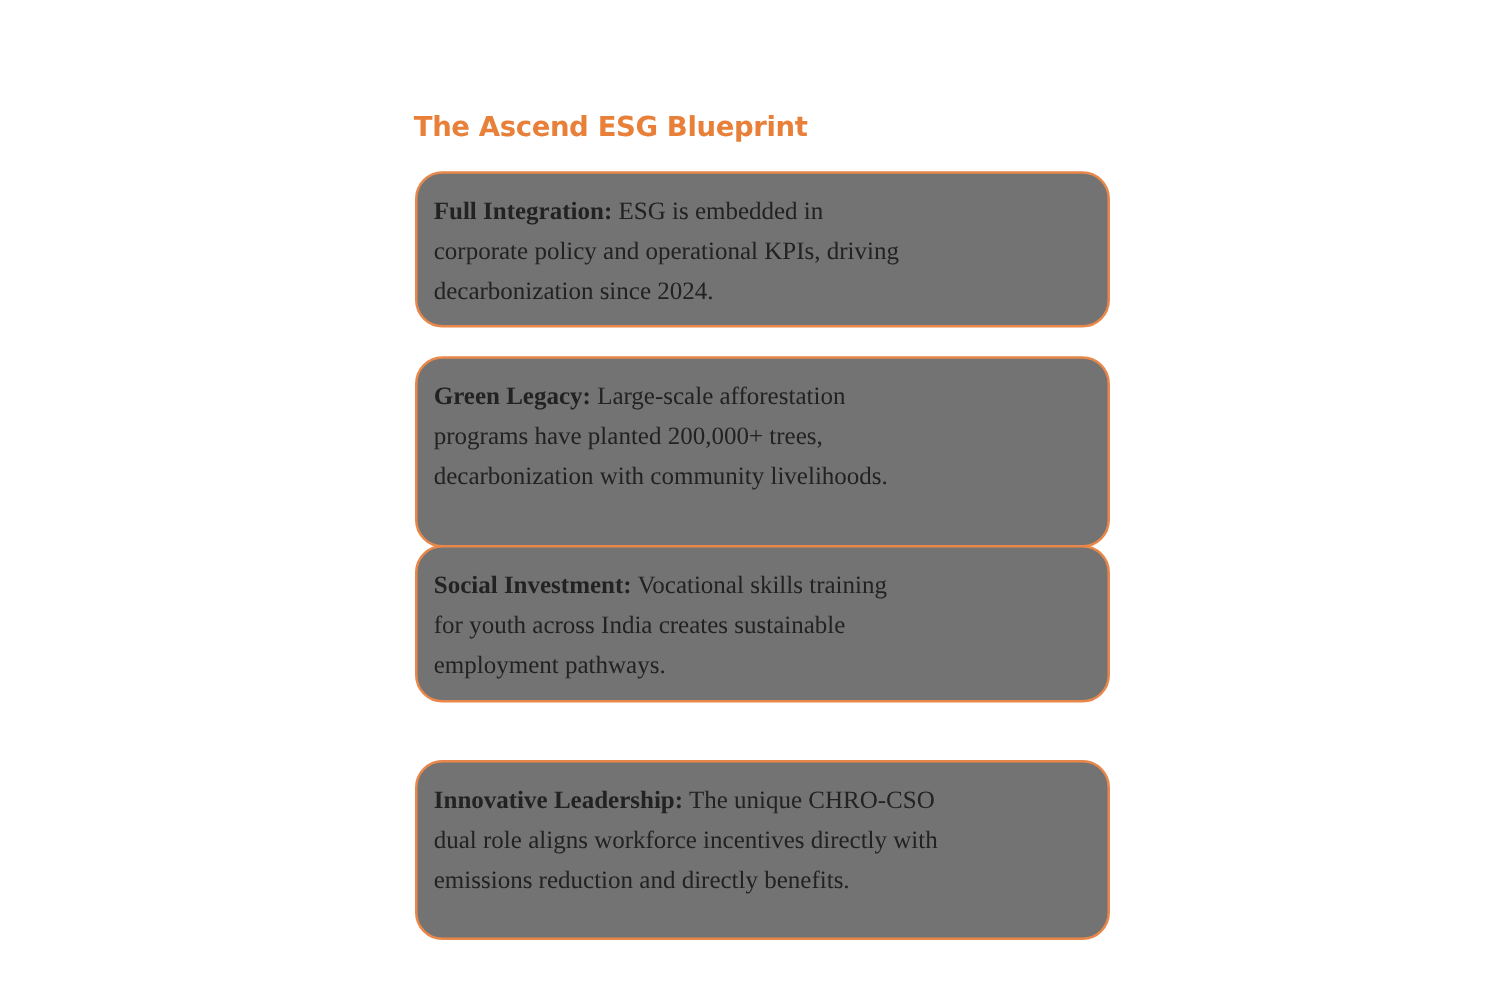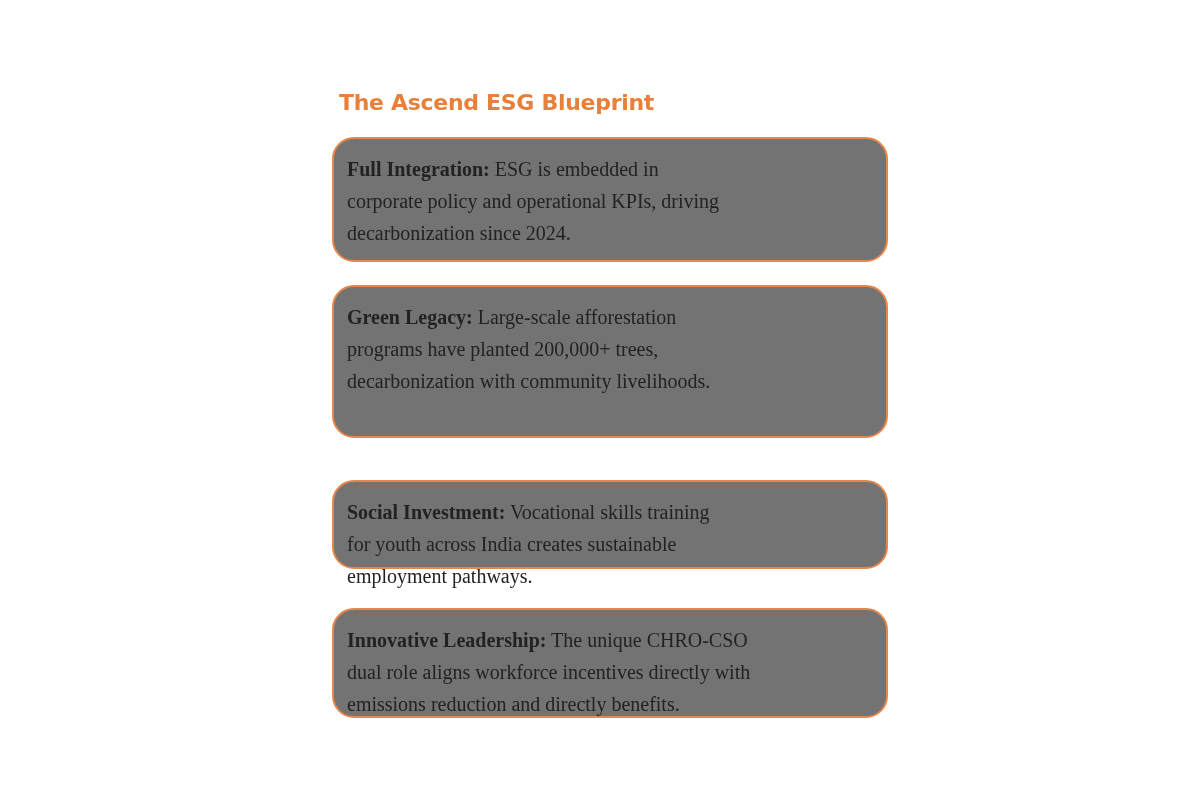--- a/index.html
+++ b/index.html
@@ -1,20 +1,20 @@
 <!DOCTYPE html>
 <html><head>
 <meta charset="utf-8">
 <style>
   html, body { margin:0; padding:0; background:#ffffff; }
   body { width:1200px; height:800px; position:relative; overflow:hidden; }
   .title {
     position:absolute; left:331px; top:90px;
     font-family:"DejaVu Sans", sans-serif; font-weight:bold;
-    font-size:22px; color:#e8803a; letter-spacing:-0.3px;margin-left:8px;
+    font-size:22px; color:#e8803a; letter-spacing:-0.3px;
   }
   .card {
     position:absolute; left:332px; width:556px;
     border:2px solid #e8874a; border-radius:22px;
     box-sizing:border-box; background:#737373;
     padding:14px 12px 4px 13px;
     font-family:"Liberation Serif", serif; font-size:20px; line-height:32px;
     color:#222;
   }
   .card b { font-weight:bold; }
@@ -30,23 +30,23 @@
   <span class="line">corporate policy and operational KPIs, driving</span>
   <span class="line">decarbonization since 2024.</span>
 </div>
 
 <div class="card" style="top:285px;height:153px;">
   <span class="line"><b>Green Legacy:</b><span> Large-scale afforestation</span></span>
   <span class="line">programs have planted 200,000+ trees,</span>
   <span class="line">decarbonization with community livelihoods.</span>
 </div>
 
-<div class="card" style="top:480px;height:89px;">
+<div class="card" style="top:436px;height:126px;">
   <span class="line"><b>Social Investment:</b><span> Vocational skills training</span></span>
   <span class="line">for youth across India creates sustainable</span>
   <span class="line">employment pathways.</span>
 </div>
 
-<div class="card" style="top:608px;height:110px;">
+<div class="card" style="top:608px;height:144px;">
   <span class="line"><b>Innovative Leadership:</b><span> The unique CHRO-CSO</span></span>
   <span class="line">dual role aligns workforce incentives directly with</span>
   <span class="line">emissions reduction and directly benefits.</span>
 </div>
 
 </body></html>

